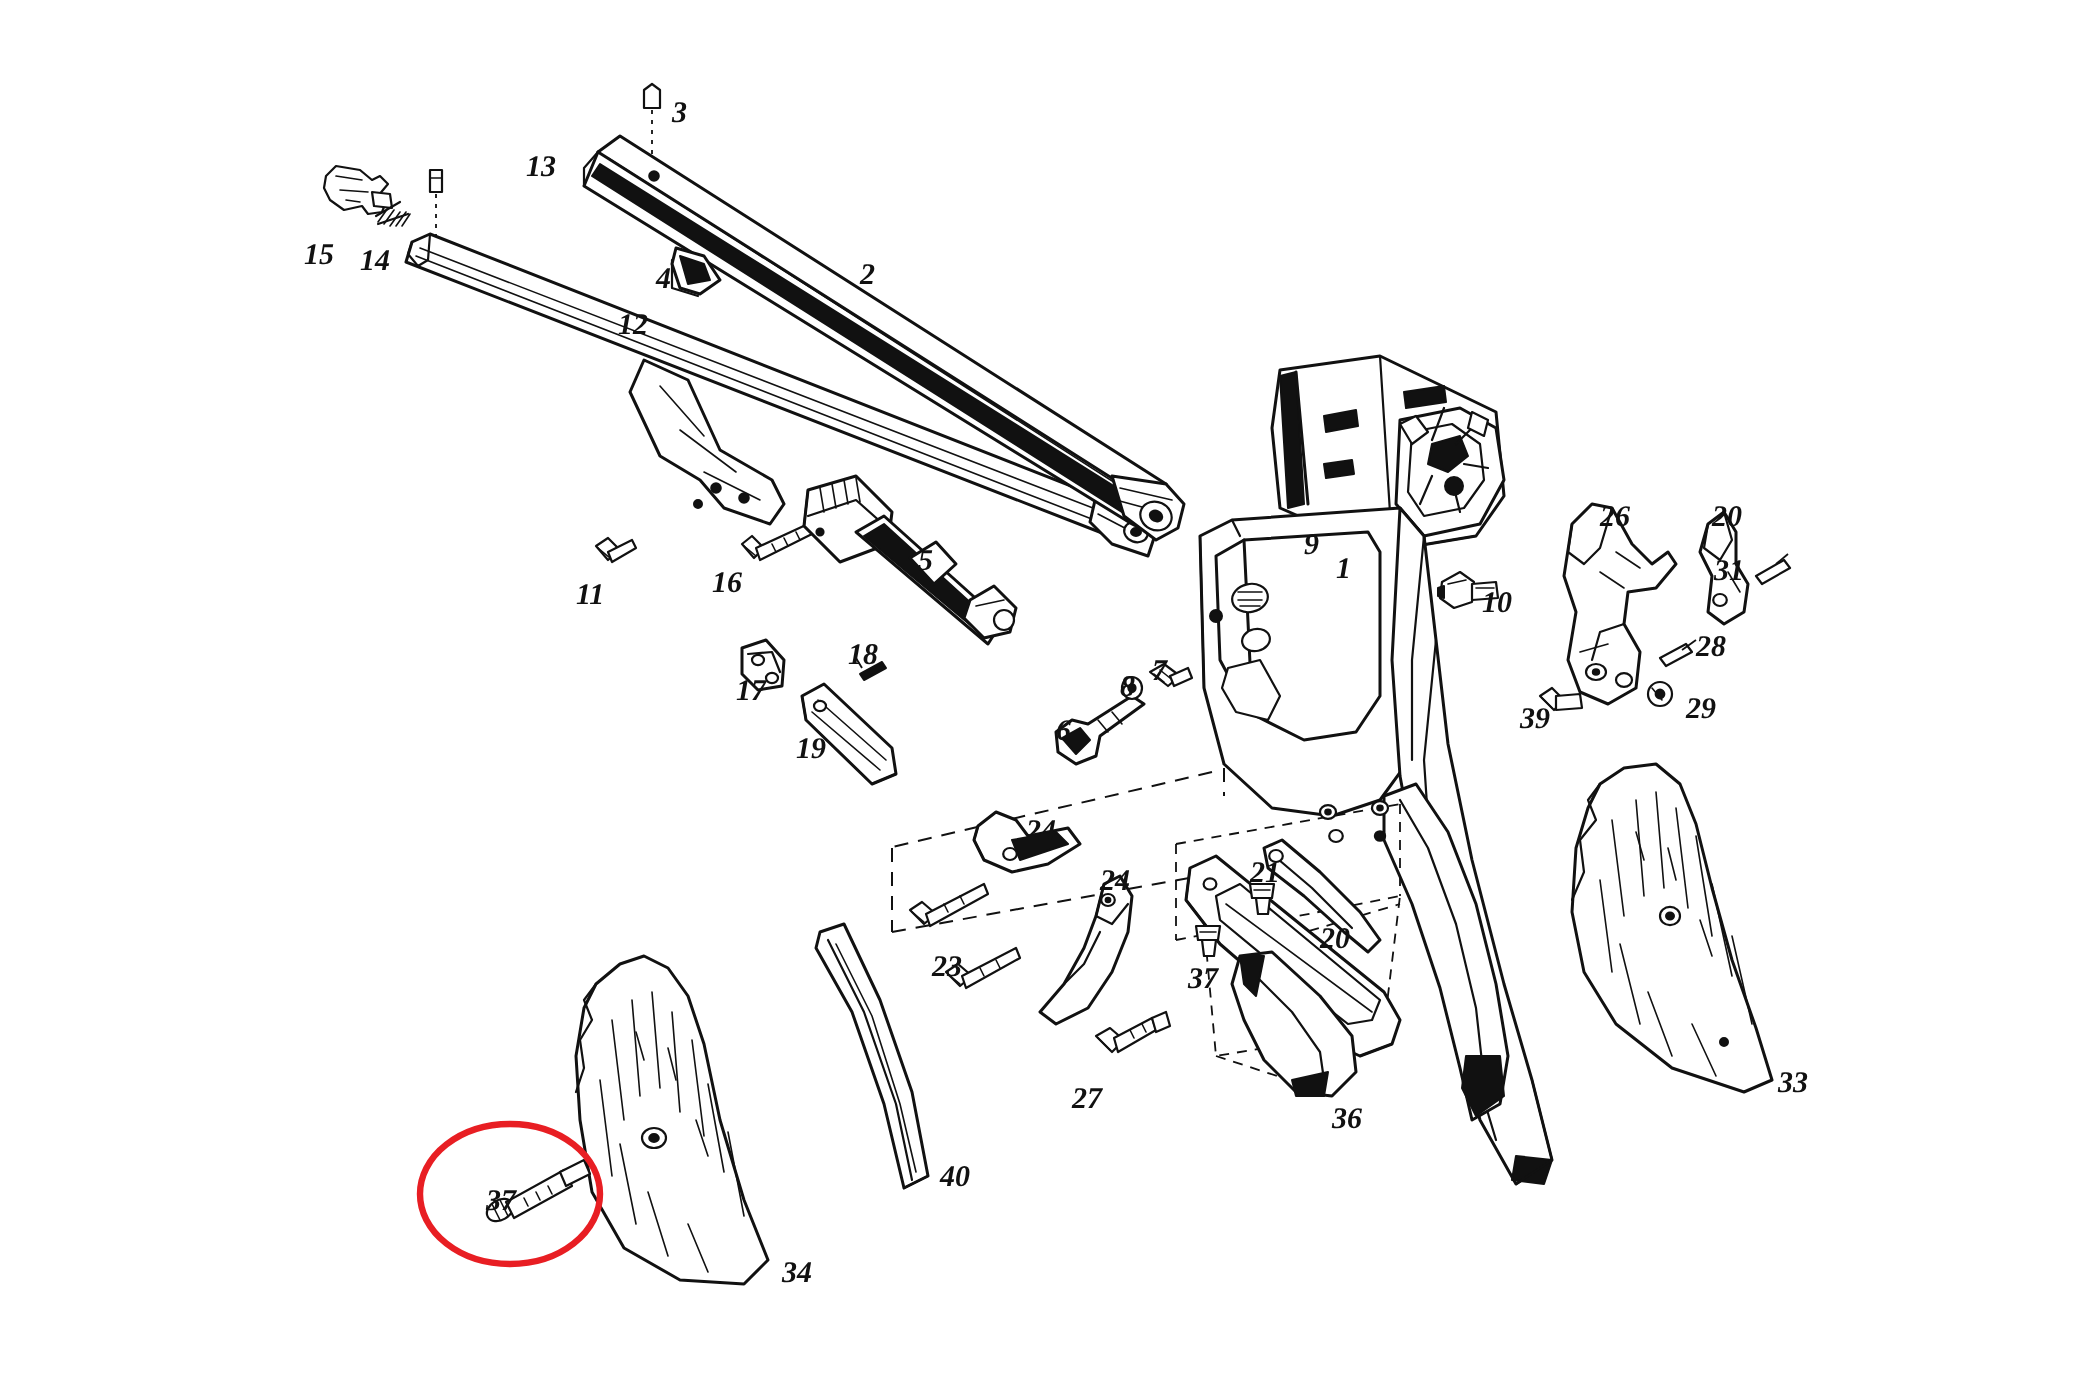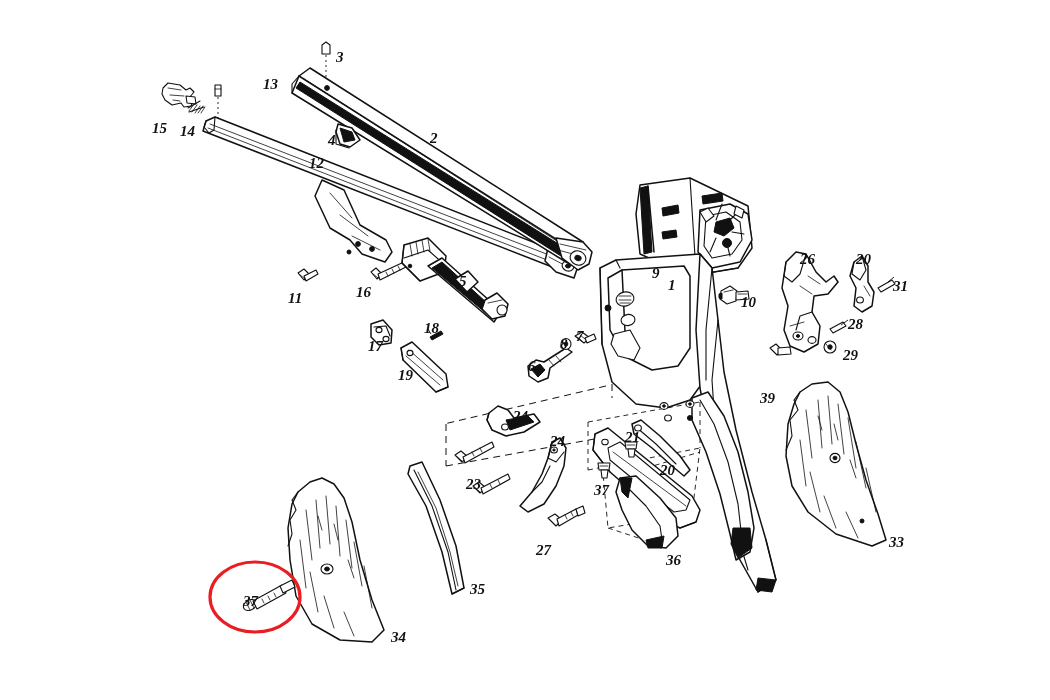--- a/index.html
+++ b/index.html
@@ -454,22 +454,22 @@
   <div class="callout" style="left:660px; top:463px;">20</div>
   <div class="callout" style="left:625px; top:430px;">21</div>
   <div class="callout" style="left:513px; top:409px;">24</div>
   <div class="callout" style="left:466px; top:477px;">23</div>
   <div class="callout" style="left:550px; top:434px;">24</div>
   <div class="callout" style="left:800px; top:252px;">26</div>
   <div class="callout" style="left:536px; top:543px;">27</div>
   <div class="callout" style="left:848px; top:317px;">28</div>
   <div class="callout" style="left:843px; top:348px;">29</div>
   <div class="callout" style="left:856px; top:252px;">20</div>
-  <div class="callout" style="left:893px; top:279px;">31</div>
+  <div class="callout" style="left:857px; top:279px;">31</div>
   <div class="callout" style="left:243px; top:594px;">37</div>
   <div class="callout" style="left:889px; top:535px;">33</div>
   <div class="callout" style="left:391px; top:630px;">34</div>
-  <div class="callout" style="left:470px; top:582px;">35</div>
+  <div class="callout" style="left:470px; top:582px;">40</div>
   <div class="callout" style="left:666px; top:553px;">36</div>
   <div class="callout" style="left:594px; top:483px;">37</div>
-  <div class="callout" style="left:760px; top:353px;margin-top:38px;">39</div>
+  <div class="callout" style="left:760px; top:353px;">39</div>
 
 </div>
 
 </body></html>

